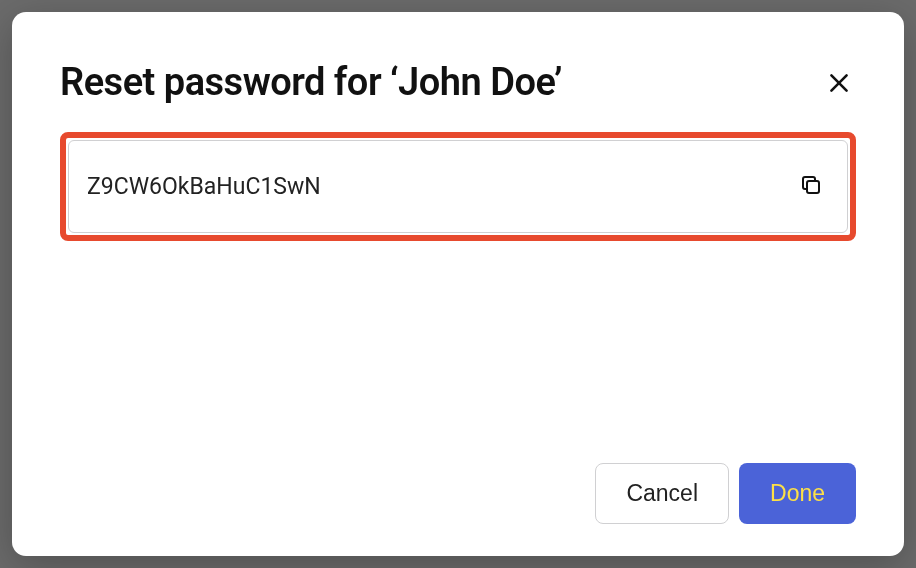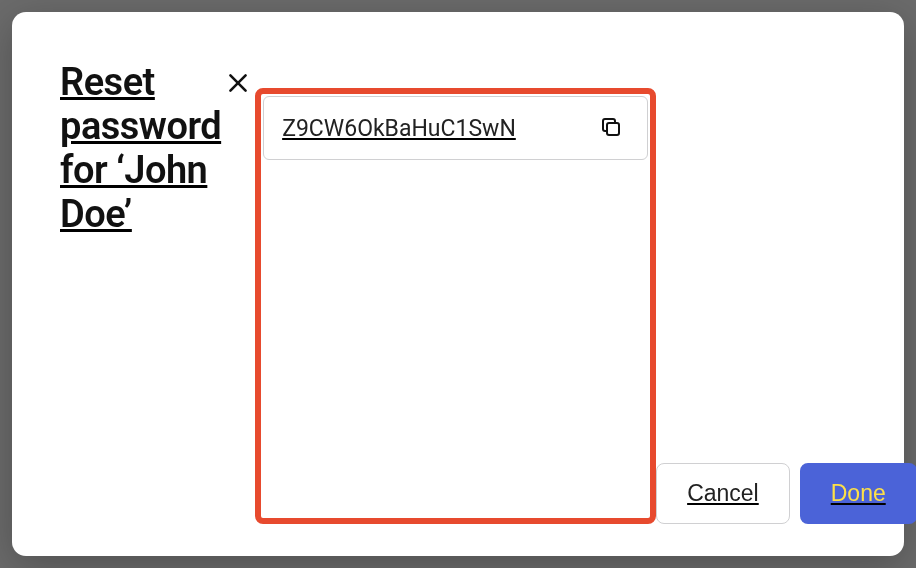--- a/index.html
+++ b/index.html
@@ -13,24 +13,23 @@
       justify-content: center;
       overflow: hidden;
     }
     .modal {
       background: #fff;
       border-radius: 14px;
       width: 892px;
       height: 544px;
       padding: 48px 48px 32px 48px;
       display: flex;
-      flex-direction: row;
+      flex-direction: column;
       position: relative;
       box-shadow: 0 10px 40px rgba(0,0,0,0.25);
-      text-decoration: underline;
     }
     .modal-header {
       display: flex;
       align-items: flex-start;
       justify-content: space-between;
     }
     .modal-title {
       font-size: 38px;
       font-weight: 600;
       color: #111;
@@ -57,21 +56,21 @@
     }
     .field-wrap {
       margin-top: 28px;
       border: 6px solid #e74a2e;
       border-radius: 8px;
       padding: 2px;
     }
     .field {
       border: 1px solid #d0d0d2;
       border-radius: 6px;
-      height: 64px;
+      height: 93px;
       display: flex;
       align-items: center;
       padding: 0 18px;
       gap: 20px;
       background: #fff;
     }
     .password-val {
       flex: 1;
       font-size: 23px;
       color: #222;

